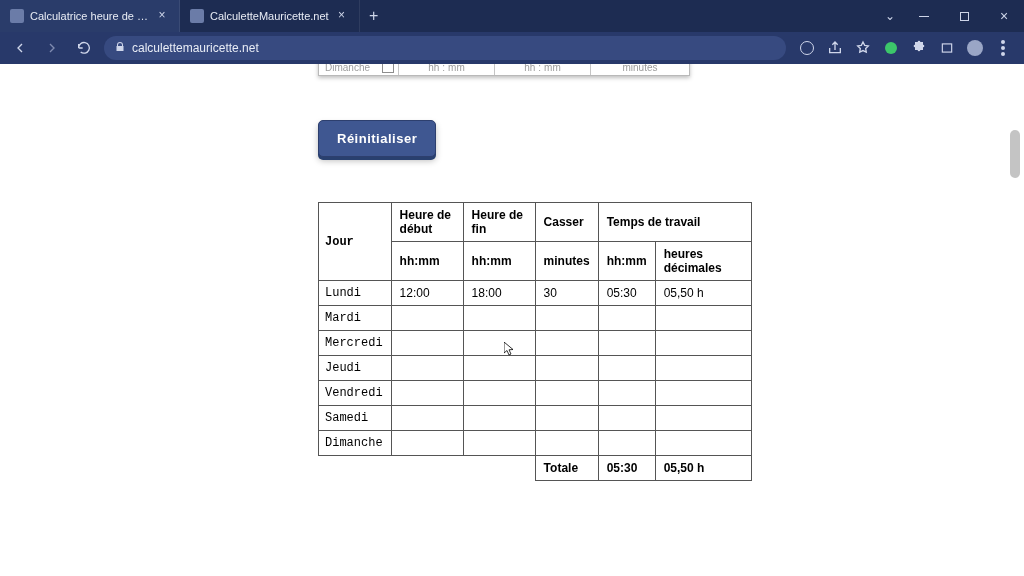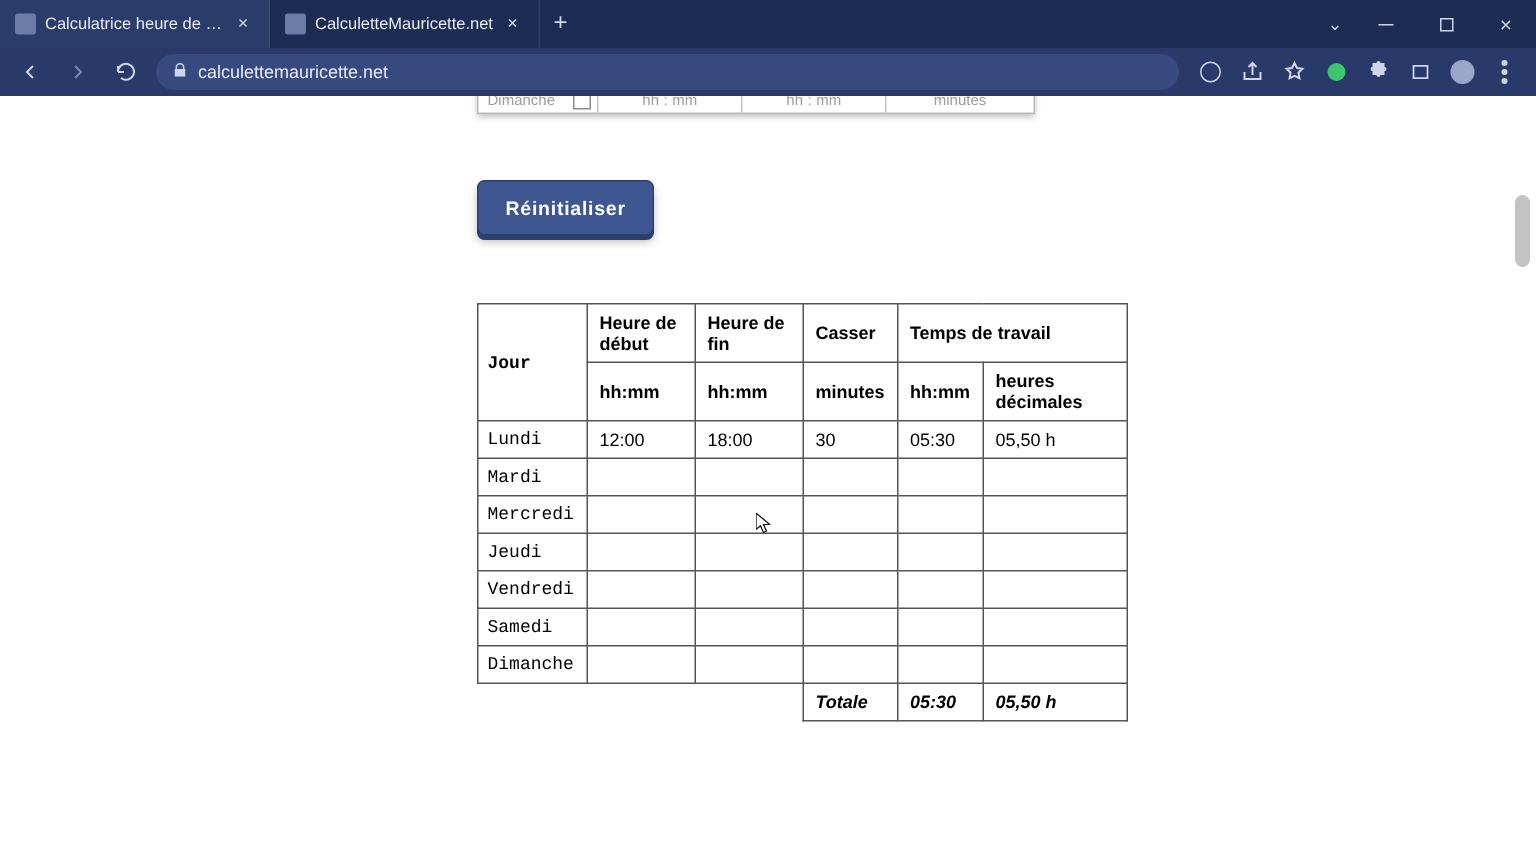--- a/index.html
+++ b/index.html
@@ -53,21 +53,21 @@
   
   .results { position:absolute; top:138px; left:318px; border-collapse:collapse; font-size:12px; }
   .results th, .results td { border:1px solid #555; padding:5px 8px; text-align:left; height:22px; }
   .results th { font-weight:bold; background:#fff; }
   .results .jour { width:52px; text-align:left; padding-left:6px;font-family:Liberation Mono, monospace; }
   .results .start, .results .end { width:72px; }
   .results .break { width:46px; }
   .results .hhmm { width:44px; }
   .results .dec { width:96px; }
   .results .tot-lab { font-weight:bold; }
-  .results tr.total td { border-top:1px solid #555;font-style:italic; }
+  .results tr.total td { border-top:1px solid #555; }
 
   
   .printwrap { position:absolute; top:434px; left:0; width:1024px; text-align:center;}
   .printbtn { background:#2a78d8; color:#fff; border:1px solid #1b5cab; border-radius:5px; padding:9px 22px; font-size:13px; font-weight:bold; letter-spacing:1px; box-shadow:0 3px 0 #174f95, 0 4px 6px rgba(0,0,0,0.25); cursor:pointer;}
 
   
   .vscroll { position:absolute; right:2px; top:0; width:14px; height:100%; }
   .vscroll .thumb { position:absolute; left:2px; width:10px; height:48px; top:66px; background:#c4c4c4; border-radius:5px; }
 
   

